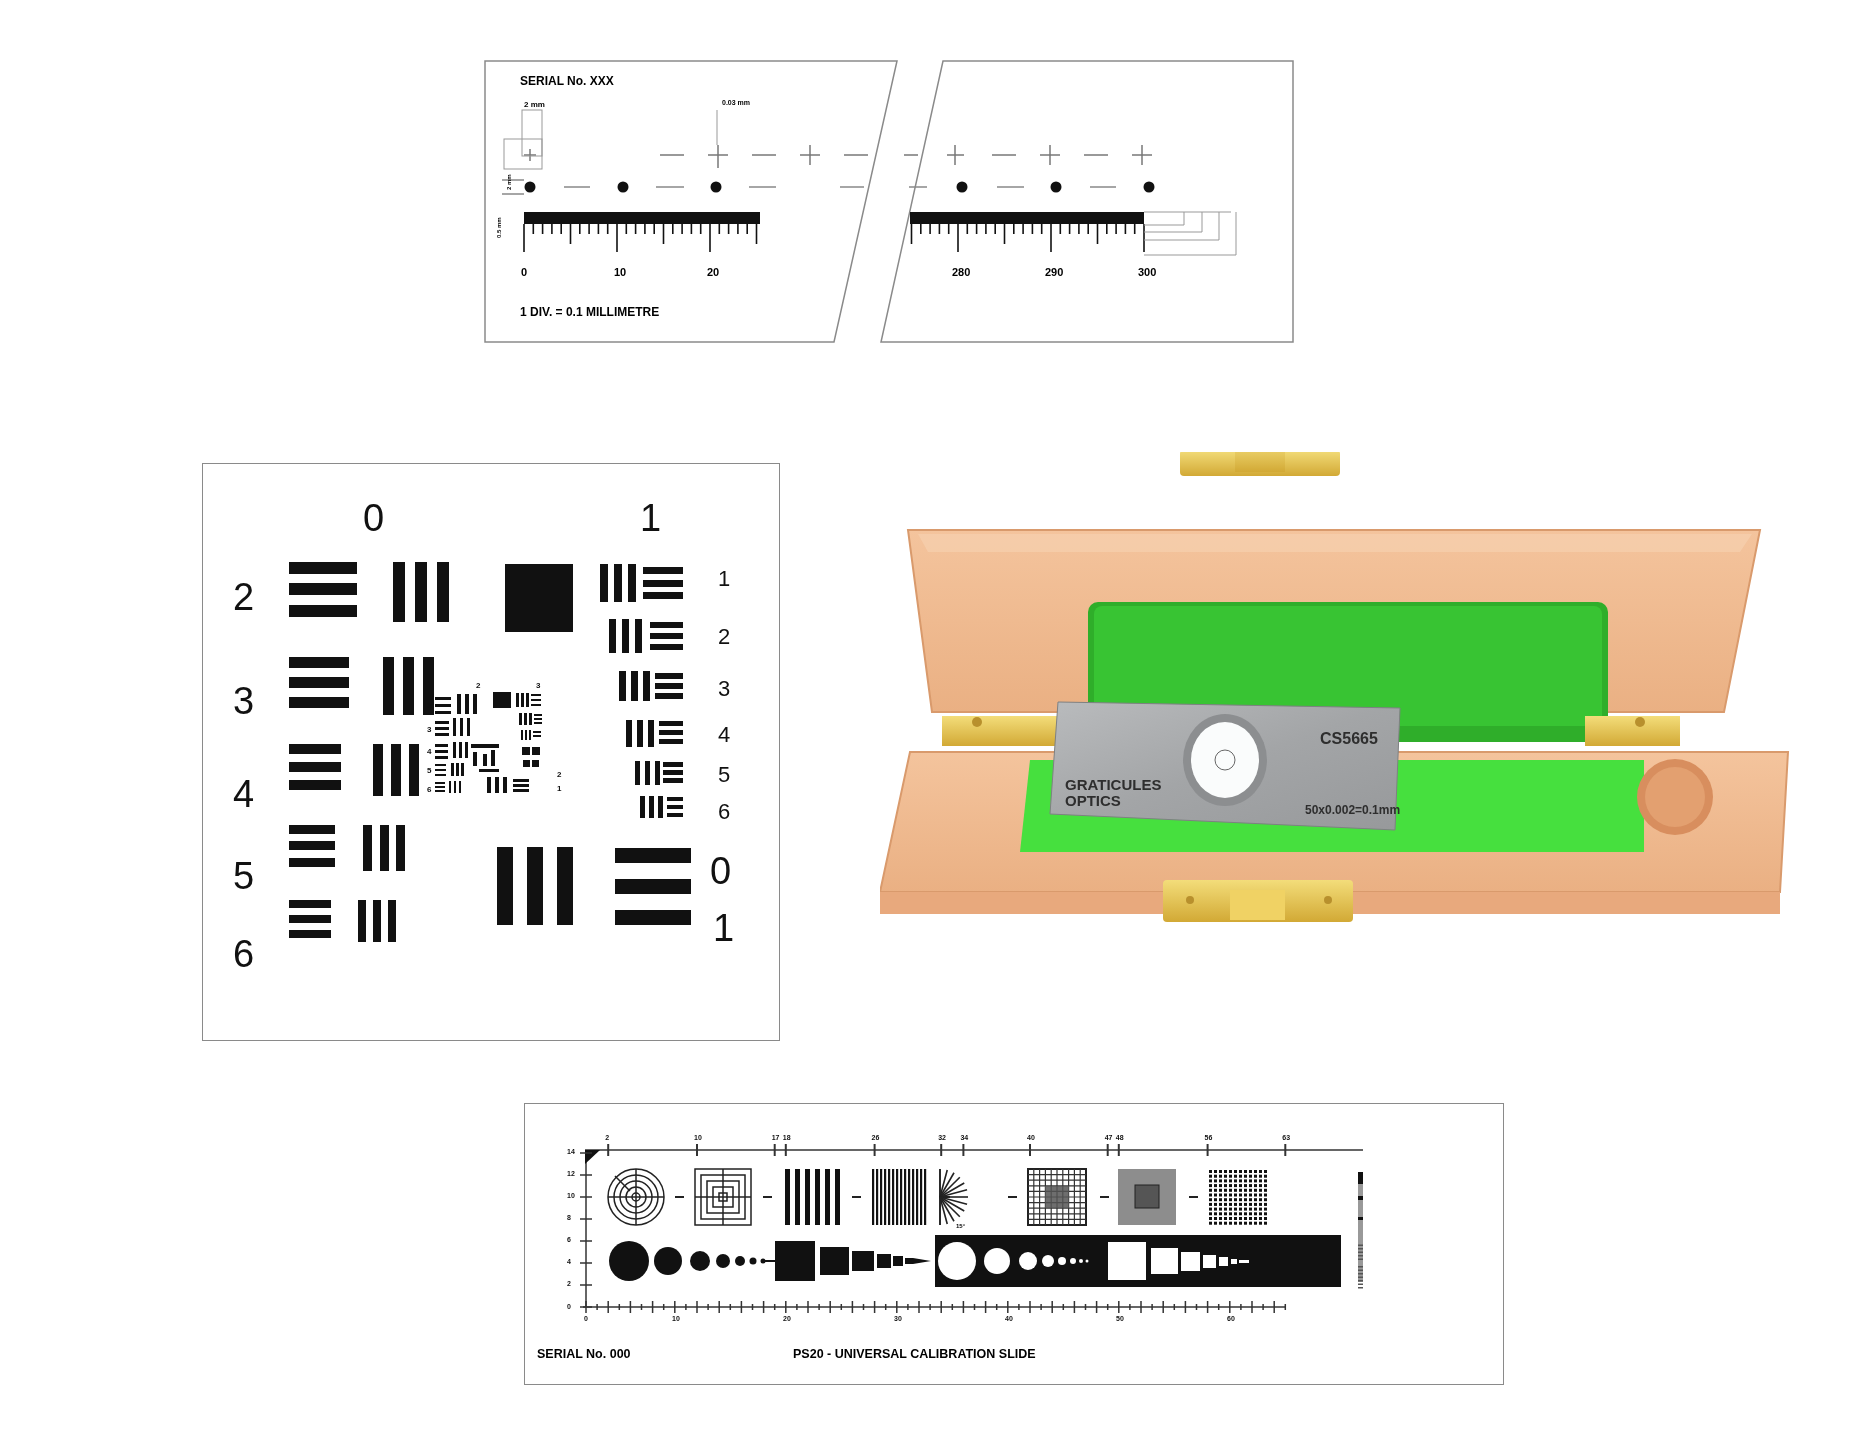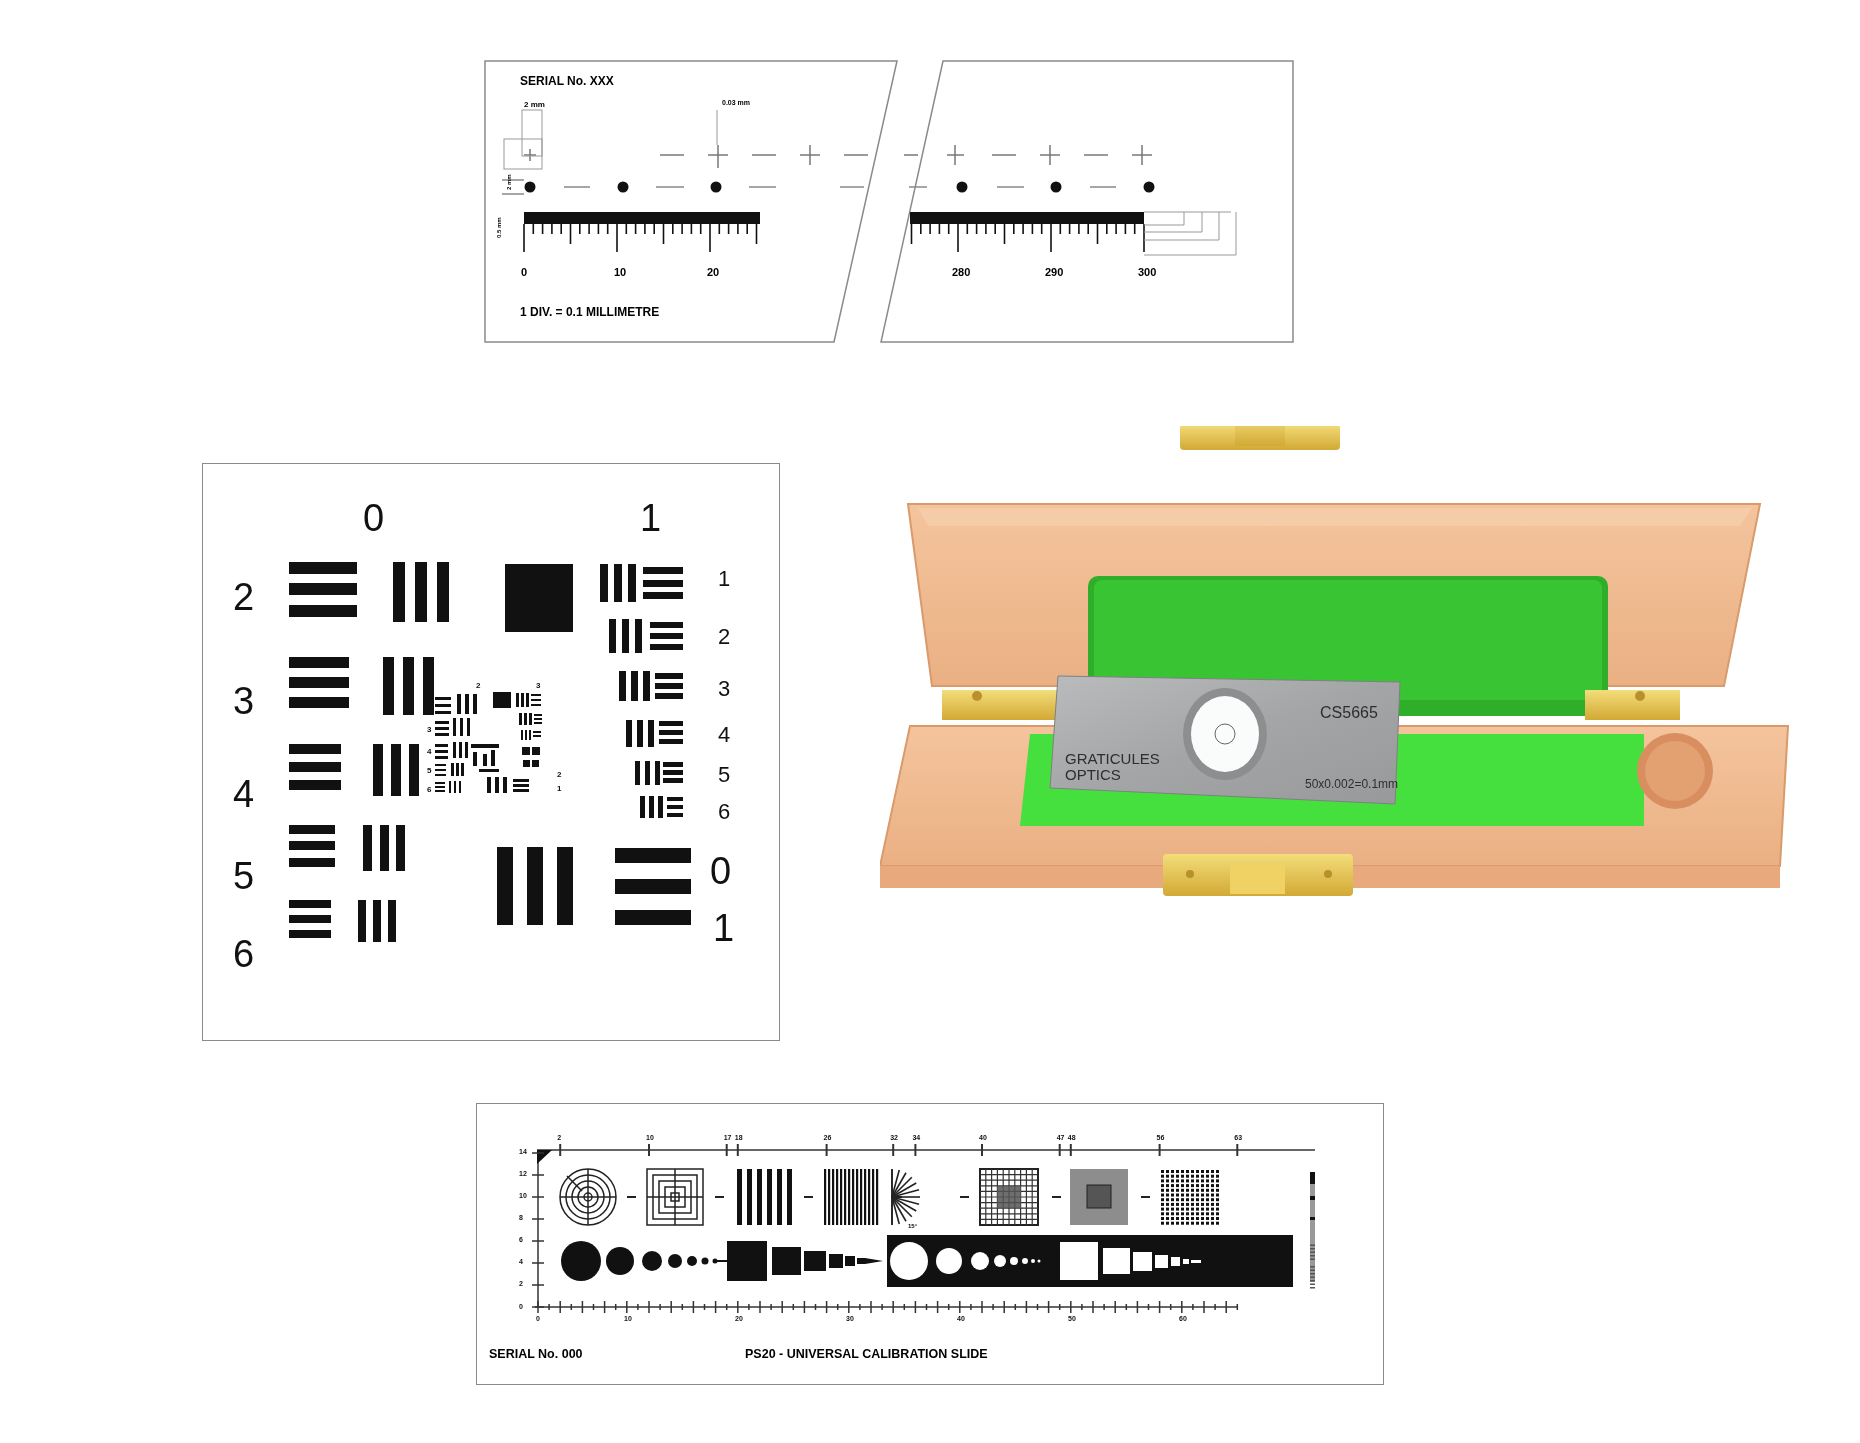--- a/index.html
+++ b/index.html
@@ -327,21 +327,21 @@
       <text x="224" y="268">3</text>
       <text x="224" y="290">4</text>
       <text x="224" y="309">5</text>
       <text x="224" y="328">6</text>
       <text x="354" y="313">2</text>
       <text x="354" y="327">1</text>
     </g>
   </svg>
 </div>
 
-<div class="abs" style="left:880px;top:426px;width:940px;height:600px;">
+<div class="abs" style="left:880px;top:452px;width:940px;height:600px;font-weight:bold;">
   <svg width="940" height="600" viewBox="0 0 940 600">
     <defs>
       <linearGradient id="wood" x1="0" y1="0" x2="0" y2="1">
         <stop offset="0" stop-color="#f4c49d"></stop>
           <stop offset="1" stop-color="#eab083"></stop>
       </linearGradient>
       <linearGradient id="steel" x1="0" y1="0" x2="1" y2="1">
         <stop offset="0" stop-color="#b9bbbd"></stop>
           <stop offset="0.5" stop-color="#a3a5a7"></stop>
           <stop offset="1" stop-color="#97999b"></stop>
@@ -383,21 +383,21 @@
     <ellipse cx="345" cy="308" rx="42" ry="46" fill="#8c8e90"></ellipse>
     <ellipse cx="345" cy="308" rx="34" ry="38" fill="#fafcfc"></ellipse>
     <circle cx="345" cy="308" r="10" fill="none" stroke="#666" stroke-width="1"></circle>
     <text x="440" y="292" font-size="16" fill="#2e2e2e">CS5665</text>
     <text x="185" y="338" font-size="15" fill="#2e2e2e">GRATICULES</text>
     <text x="185" y="354" font-size="15" fill="#2e2e2e">OPTICS</text>
     <text x="425" y="362" font-size="12" fill="#2e2e2e">50x0.002=0.1mm</text>
   </svg>
 </div>
 
-<div class="frame" style="left:476px;top:1103px;width:908px;height:282px;">
+<div class="frame" style="left:524px;top:1103px;width:980px;height:282px;">
   <svg width="838" height="280" viewBox="0 0 838 280">
 
     <g stroke="#333" stroke-width="1.5">
       <line x1="60" y1="46" x2="850" y2="46"></line>
       <line x1="61" y1="46" x2="61" y2="203"></line>
       <line x1="58" y1="203" x2="760" y2="203"></line>
     </g>
     <polygon points="60,46 75,46 60,60" fill="#111"></polygon>
     <g id="calTopTicks" stroke="#333" stroke-width="2">
         <line x1="83.2" y1="40" x2="83.2" y2="52"></line>

